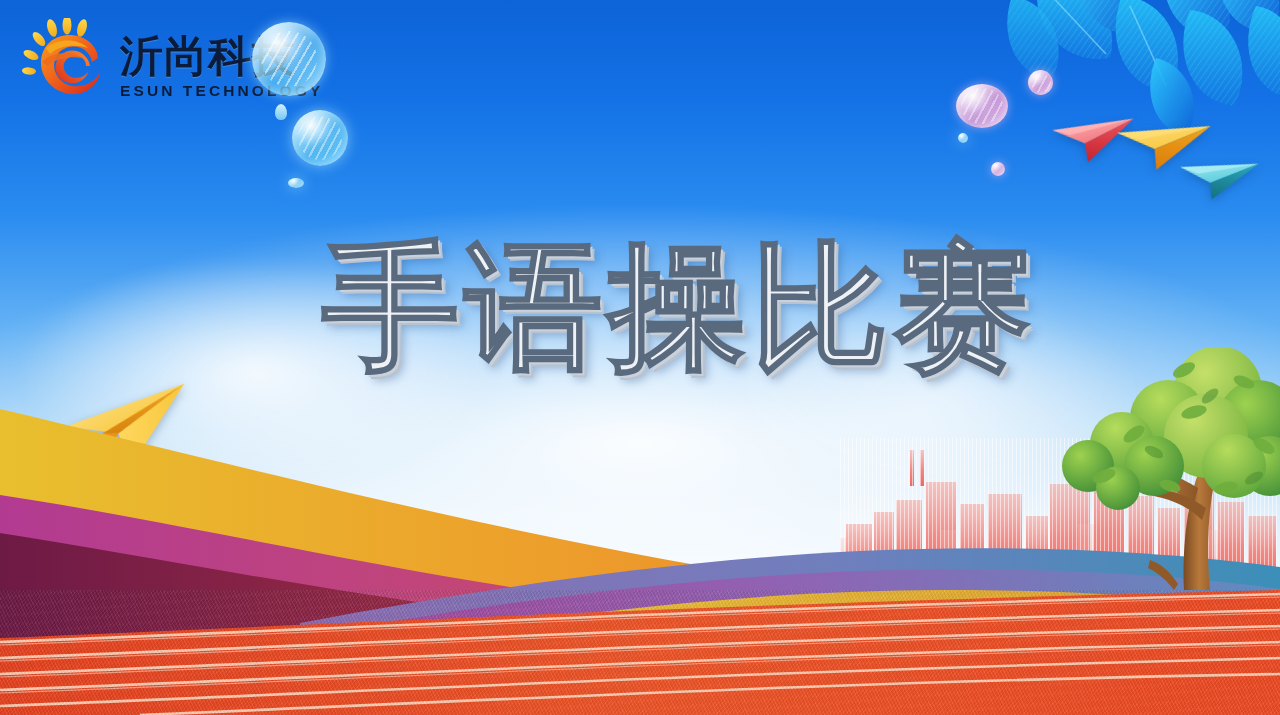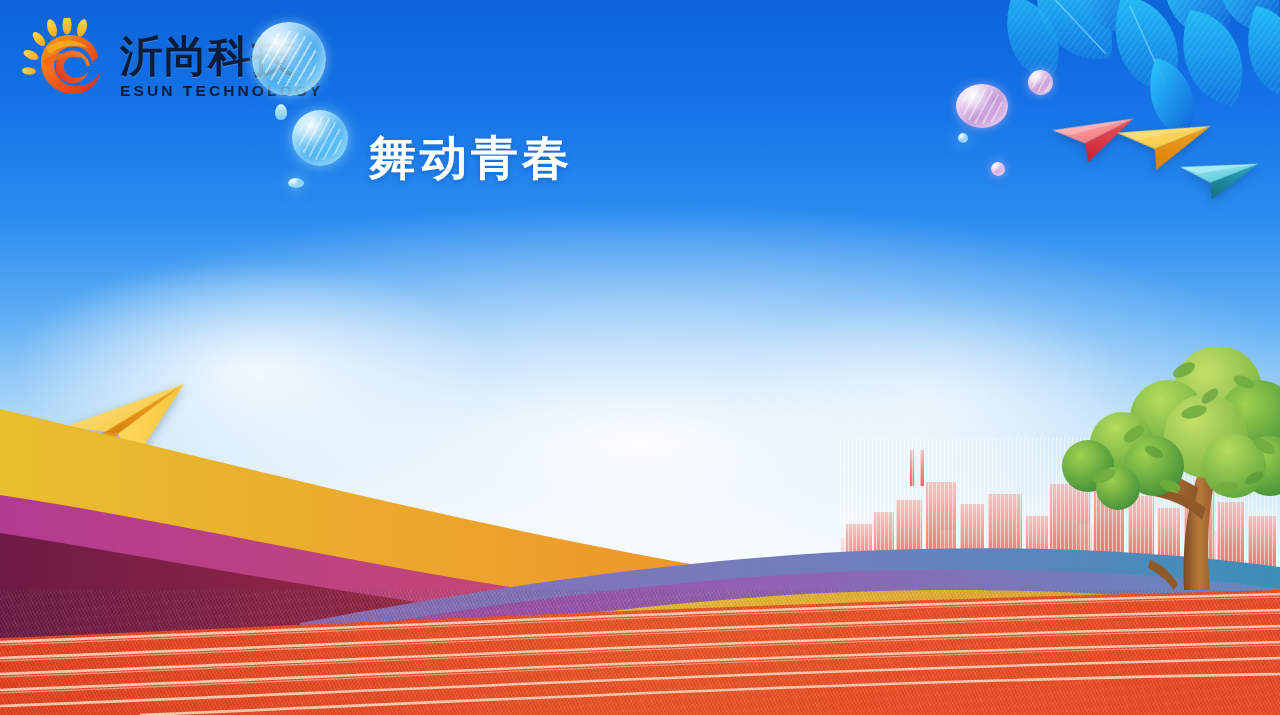--- a/index.html
+++ b/index.html
@@ -345,21 +345,21 @@
       </svg>
     </div>
     <div class="logo-txt">
       <div class="logo-cn">沂尚科技</div>
       <div class="logo-en">ESUN TECHNOLOGY</div>
     </div>
   </div>
   <div class="logo-bub"></div>
   <div class="logo-drop"></div>
 
-  <div class="subtitle">舞动青春</div>
+  <div class="maintitle">手语操比赛</div>
 
   <div class="city">
     <svg viewBox="0 0 440 145" xmlns="http://www.w3.org/2000/svg" preserveAspectRatio="none">
       <defs>
         <linearGradient id="cg" x1="0" y1="0" x2="0" y2="1">
           <stop offset="0" stop-color="#f79c93" stop-opacity="0.55"></stop>
           <stop offset="0.55" stop-color="#f26a62" stop-opacity="0.78"></stop>
           <stop offset="1" stop-color="#ef584f" stop-opacity="0.9"></stop>
         </linearGradient>
         <linearGradient id="cg2" x1="0" y1="0" x2="0" y2="1">

